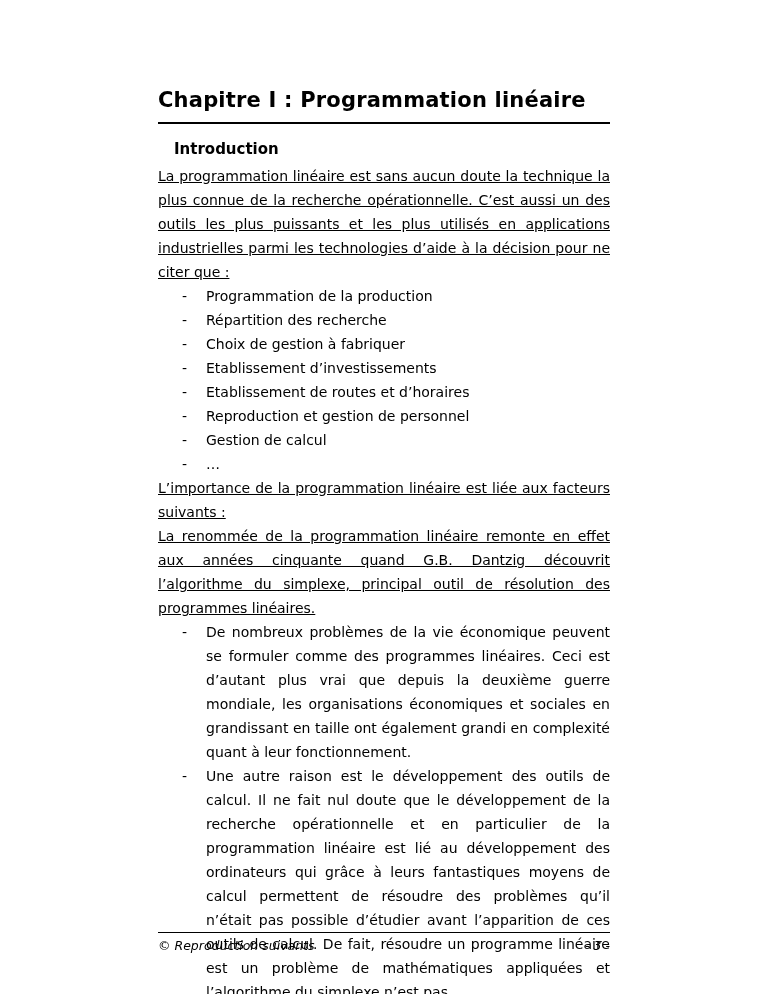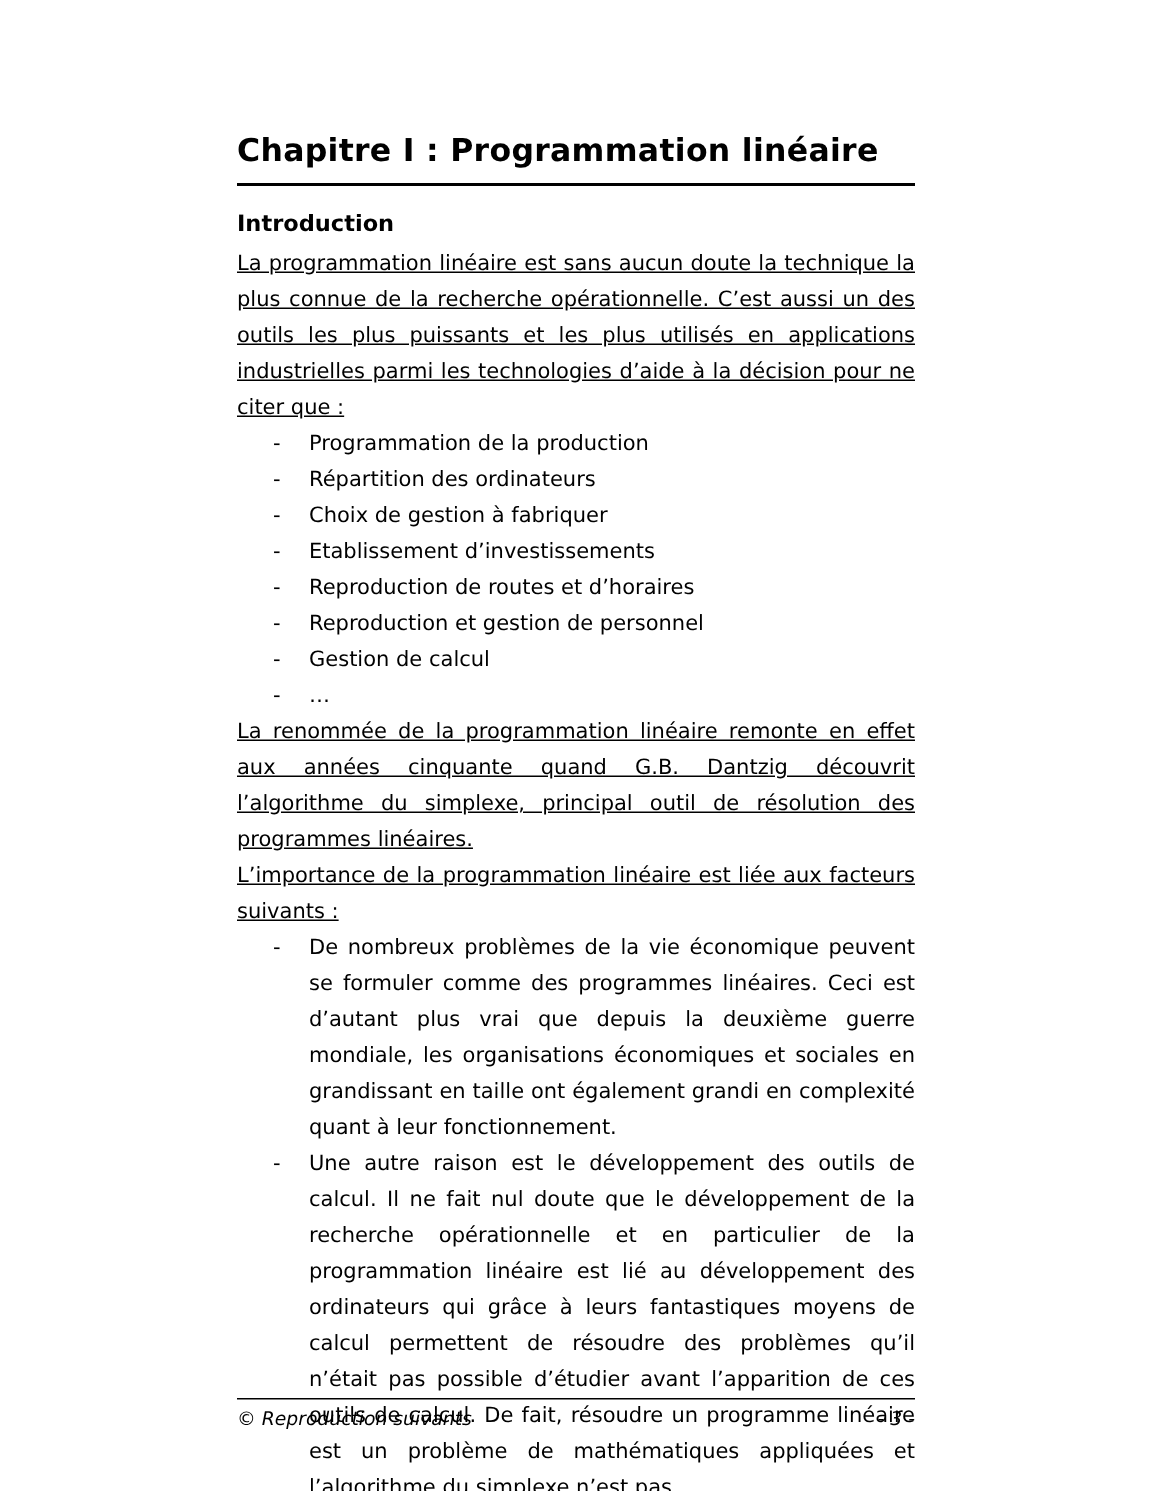--- a/index.html
+++ b/index.html
@@ -24,21 +24,21 @@
     font-size: 21px;
     font-weight: bold;
     margin: 0 0 0 0;
     padding-bottom: 10px;
     border-bottom: 2px solid #000000;
     letter-spacing: 0.2px;
   }
   .section-heading {
     font-size: 15px;
     font-weight: bold;
-    margin: 16px 0 6px 0;
+    margin: 16px 0 6px 16px;
   }
   .para {
     font-size: 14px;
     line-height: 24px;
     text-align: justify;
     margin: 0;
     text-decoration: underline;
   }
   ul.dash-list {
     list-style: none;
@@ -82,51 +82,51 @@
 
   <p class="para">La programmation linéaire est sans aucun doute la technique la plus connue de la recherche opérationnelle. C’est aussi un des outils les plus puissants et les plus utilisés en applications industrielles parmi les technologies d’aide à la décision pour ne citer que :</p>
 
   <ul class="dash-list">
     <li>
       <span class="marker">-</span>
       <span>Programmation de la production</span>
     </li>
     <li>
       <span class="marker">-</span>
-      <span>Répartition des ordinateurs</span>
+      <span>Répartition des recherche</span>
     </li>
     <li>
       <span class="marker">-</span>
       <span>Choix de gestion à fabriquer</span>
     </li>
     <li>
       <span class="marker">-</span>
       <span>Etablissement d’investissements</span>
     </li>
     <li>
       <span class="marker">-</span>
-      <span>Reproduction de routes et d’horaires</span>
+      <span>Etablissement de routes et d’horaires</span>
     </li>
     <li>
       <span class="marker">-</span>
       <span>Reproduction et gestion de personnel</span>
     </li>
     <li>
       <span class="marker">-</span>
       <span>Gestion de calcul</span>
     </li>
     <li>
       <span class="marker">-</span>
       <span>…</span>
     </li>
   </ul>
 
+  <p class="para">L’importance de la programmation linéaire est liée aux facteurs suivants :</p>
+
   <p class="para">La renommée de la programmation linéaire  remonte en effet aux années cinquante quand G.B. Dantzig découvrit l’algorithme du simplexe, principal outil de résolution des programmes linéaires.</p>
-
-  <p class="para">L’importance de la programmation linéaire est liée aux facteurs suivants :</p>
 
   <ul class="dash-list">
     <li>
       <span class="marker">-</span>
       <span>De nombreux problèmes de la vie économique peuvent se formuler comme des programmes linéaires. Ceci est d’autant plus vrai que depuis la deuxième guerre mondiale, les organisations économiques et sociales en grandissant en taille ont également grandi en complexité quant à leur fonctionnement.</span>
     </li>
     <li>
       <span class="marker">-</span>
       <span>Une autre raison est le développement des outils de calcul. Il ne fait nul doute que le développement de la recherche opérationnelle et en particulier de la programmation linéaire est lié au développement des ordinateurs qui grâce à leurs fantastiques moyens de calcul permettent de résoudre des problèmes qu’il n’était pas possible d’étudier avant l’apparition de ces outils de calcul. De fait, résoudre un programme linéaire est un problème de mathématiques appliquées et l’algorithme du simplexe n’est pas</span>
     </li>

